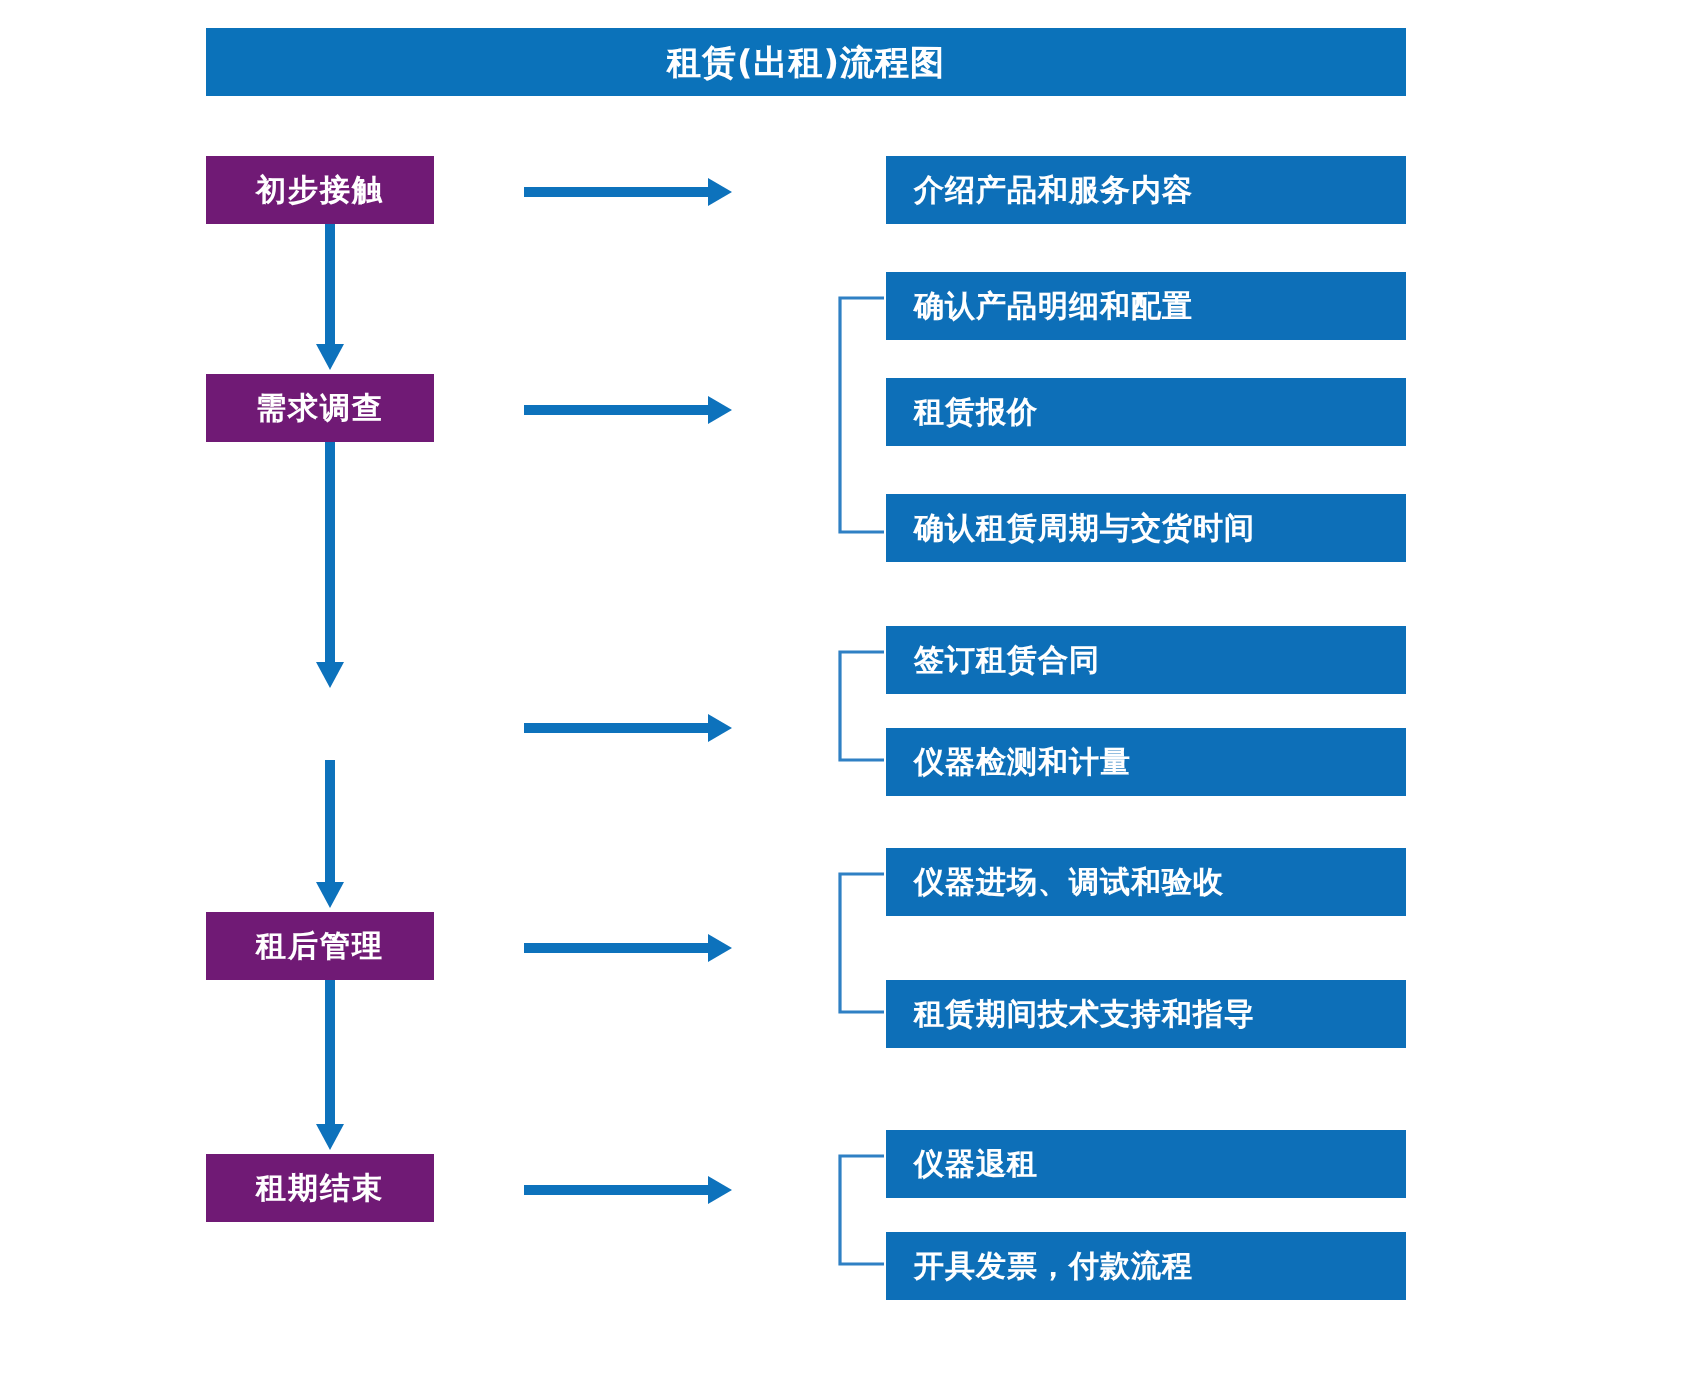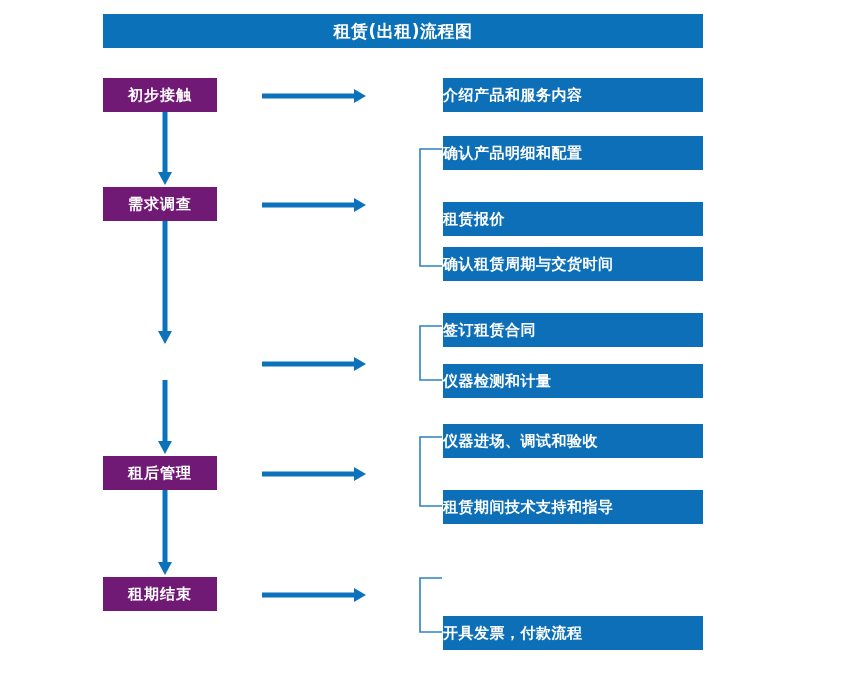--- a/index.html
+++ b/index.html
@@ -56,20 +56,21 @@
   .task-box {
     position: absolute;
     left: 443px;
     width: 260px;
     height: 34px;
     background: #0d6fb8;
     color: #ffffff;
     display: flex;
     align-items: center;
     justify-content: flex-start;
+    padding-left: 14px;
     box-sizing: border-box;
     font-size: 15px;
     font-weight: bold;
     letter-spacing: 0.5px;
   }
 
   
   .arrow-h {
     position: absolute;
     pointer-events: none;
@@ -143,21 +144,22 @@
   </svg>
   <svg class="bracket" style="left:418px; top:436px; width:26px; height:71px;" viewBox="0 0 26 71">
     <path d="M24 1 L2 1 L2 70 L24 70" stroke="#2f80c4" stroke-width="1.6" fill="none"></path>
   </svg>
   <svg class="bracket" style="left:418px; top:577px; width:26px; height:56px;" viewBox="0 0 26 56">
     <path d="M24 1 L2 1 L2 55 L24 55" stroke="#2f80c4" stroke-width="1.6" fill="none"></path>
   </svg>
 
   <div class="task-box" style="top:78px">介绍产品和服务内容</div>
   <div class="task-box" style="top:136px">确认产品明细和配置</div>
-  <div class="task-box" style="top:202px">租赁报价</div>
+  <div class="task-box" style="top:189px">租赁报价</div>
   <div class="task-box" style="top:247px">确认租赁周期与交货时间</div>
   <div class="task-box" style="top:313px">签订租赁合同</div>
   <div class="task-box" style="top:364px">仪器检测和计量</div>
   <div class="task-box" style="top:424px">仪器进场、调试和验收</div>
   <div class="task-box" style="top:490px">租赁期间技术支持和指导</div>
+  <div class="task-box" style="top:565px">仪器退租</div>
   <div class="task-box" style="top:616px">开具发票，付款流程</div>
 
 </div>
 
 </body></html>

